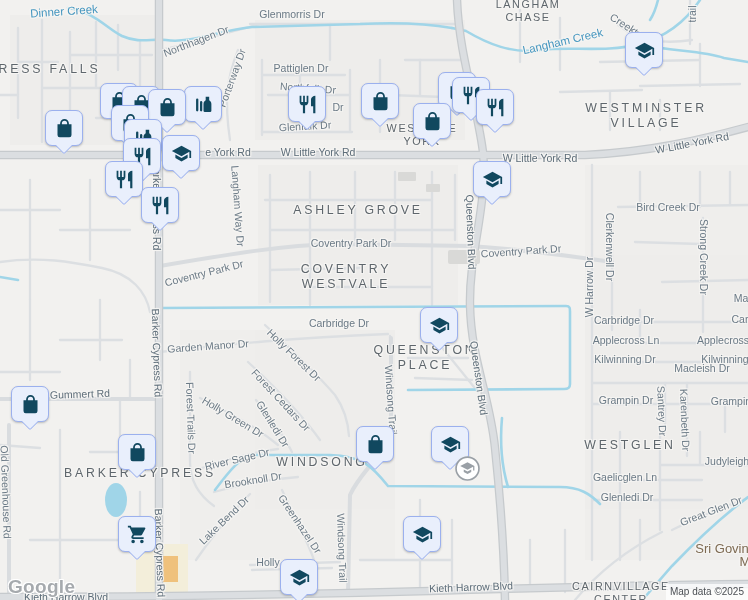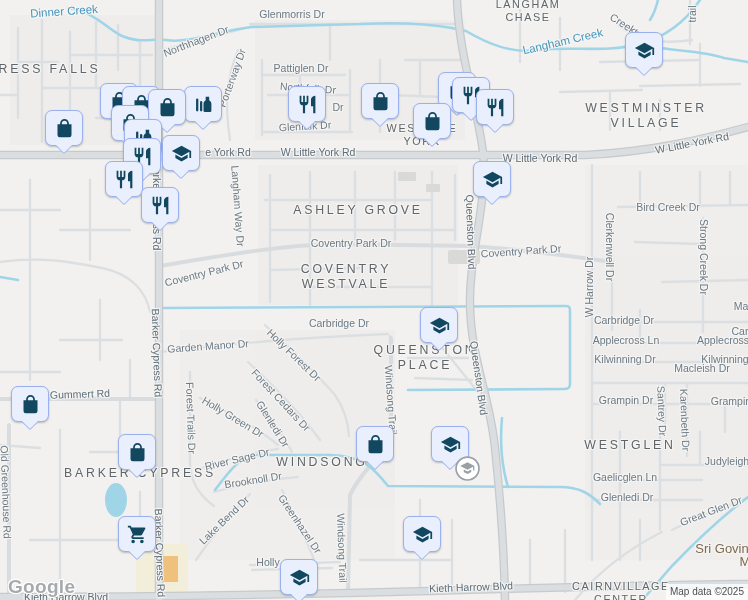--- a/index.html
+++ b/index.html
@@ -237,22 +237,22 @@
       <div class="lbl st" style="left: 704px; top: 257px; transform: translate(-50%, -50%) rotate(90deg);">Strong Creek Dr</div>
       <div class="lbl st" style="left: 351px; top: 243px; transform: translate(-50%, -50%) rotate(0deg);">Coventry Park Dr</div>
       <div class="lbl st" style="left: 521px; top: 251px; transform: translate(-50%, -50%) rotate(-4deg);">Coventry Park Dr</div>
       <div class="lbl st" style="left: 204px; top: 273px; transform: translate(-50%, -50%) rotate(-14deg);">Coventry Park Dr</div>
       <div class="lbl area-lg" style="left: 358px; top: 210px; transform: translate(-50%, -50%) rotate(0deg);">ASHLEY GROVE</div>
       <div class="lbl area-lg" style="left: 346px; top: 276px; transform: translate(-50%, -50%) rotate(0deg);">COVENTRY
 WESTVALE</div>
       <div class="lbl st" style="left: 589px; top: 287px; transform: translate(-50%, -50%) rotate(-90deg);">W Harrow Dr</div>
       <div class="lbl st" style="left: 339px; top: 323px; transform: translate(-50%, -50%) rotate(0deg);">Carbridge Dr</div>
       <div class="lbl st" style="left: 624px; top: 320px; transform: translate(-50%, -50%) rotate(0deg);">Carbridge Dr</div>
-      <div class="lbl st" style="left: 741px; top: 306px; transform: translate(-50%, -50%) rotate(0deg); text-align: center;">Ma</div>
-      <div class="lbl st" style="left: 740px; top: 319px; transform: translate(-50%, -50%) rotate(0deg); margin-top: 12px;">Car</div>
+      <div class="lbl st" style="left: 741px; top: 298px; transform: translate(-50%, -50%) rotate(0deg); text-align: center;">Ma</div>
+      <div class="lbl st" style="left: 740px; top: 319px; transform: translate(-50%, -50%) rotate(0deg);">Car</div>
       <div class="lbl st" style="left: 723px; top: 340px; transform: translate(-50%, -50%) rotate(0deg);">Applecross</div>
       <div class="lbl st" style="left: 725px; top: 359px; transform: translate(-50%, -50%) rotate(0deg);">Kilwinning</div>
       <div class="lbl st" style="left: 731px; top: 401px; transform: translate(-50%, -50%) rotate(0deg);">Grampin</div>
       <div class="lbl st" style="left: 626px; top: 340px; transform: translate(-50%, -50%) rotate(0deg);">Applecross Ln</div>
       <div class="lbl st" style="left: 625px; top: 359px; transform: translate(-50%, -50%) rotate(0deg);">Kilwinning Dr</div>
       <div class="lbl st" style="left: 702px; top: 368px; transform: translate(-50%, -50%) rotate(0deg);">Macleish Dr</div>
       <div class="lbl st" style="left: 626px; top: 400px; transform: translate(-50%, -50%) rotate(0deg);">Grampin Dr</div>
       <div class="lbl st" style="left: 662px; top: 411px; transform: translate(-50%, -50%) rotate(88deg);">Santrey Dr</div>
       <div class="lbl st" style="left: 685px; top: 420px; transform: translate(-50%, -50%) rotate(88deg);">Karenbeth Dr</div>
       <div class="lbl area-lg" style="left: 425px; top: 357px; transform: translate(-50%, -50%) rotate(0deg);">QUEENSTON

